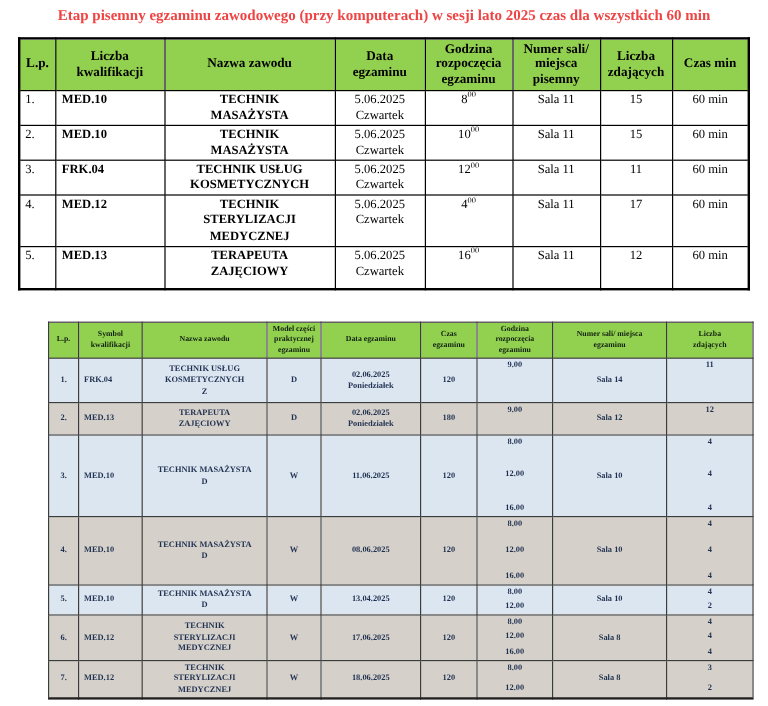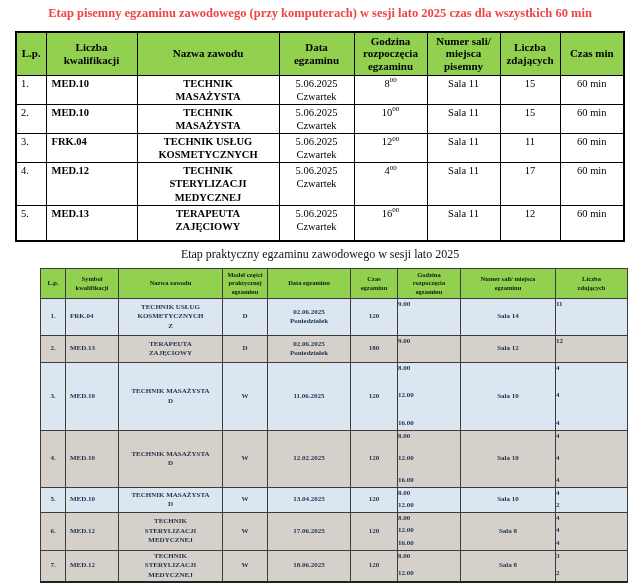--- a/index.html
+++ b/index.html
@@ -30,21 +30,21 @@
   .t2 { position:absolute; left:40px; top:268px; border:1px solid #222;
         border-bottom:2px solid #222; }
   .t2 th, .t2 td { border:1px solid #3c3c3c; overflow:hidden; }
   .t2 th { background:var(--green); color:#102010; font-size:6.5px; font-weight:bold;
            text-align:center; vertical-align:middle; line-height:1.3;
            padding:1px; white-space:pre-line; }
   .t2 td { font-size:7px; font-weight:bold; color:var(--t2text); text-align:center;
            vertical-align:middle; line-height:1.35; padding:1px; white-space:pre-line; }
   .t2 td.c-symbol { text-align:left; padding-left:4px; }
   .t2 td.c-stack  { vertical-align:top; padding:0; }
-  .t2 .stack { display:flex; flex-direction:column; align-items:flex-start;
+  .t2 .stack { display:flex; flex-direction:column; align-items:center;
                justify-content:space-between; padding:1px 0; box-sizing:border-box; }
   .t2 tr.shade-blue td { background:var(--blue); }
   .t2 tr.shade-gray td { background:var(--gray); }
 </style>
 </head>
 <body>
 
 <div class="page">
   <div class="title1">Etap pisemny egzaminu zawodowego (przy komputerach)  w sesji lato 2025 czas dla wszystkich 60 min</div>
   <table class="t1" id="table1">
@@ -134,21 +134,20 @@
 ZAJĘCIOWY</td>
           <td class="c-data">5.06.2025
 Czwartek</td>
           <td class="c-godzina"><span>16</span><sup>00</sup></td>
           <td class="c-sala">Sala 11</td>
           <td class="c-liczba">12</td>
           <td class="c-czas">60 min</td>
         </tr>
       </tbody>
     </table>
-  <div class="title2">Etap praktyczny egzaminu zawodowego w sesji lato 2025</div>
   <table class="t2" id="table2">
       <colgroup>
         <col style="width: 25px;">
         <col style="width: 53px;">
         <col style="width: 104px;">
         <col style="width: 45px;">
         <col style="width: 83px;">
         <col style="width: 47px;">
         <col style="width: 63px;">
         <col style="width: 95px;">
@@ -214,21 +213,21 @@
           <td class="c-stack"><div class="stack" style="height: 66px;"><div>8.00</div><div>12.00</div><div>16.00</div></div></td>
           <td class="c-sala">Sala 10</td>
           <td class="c-stack"><div class="stack" style="height: 66px;"><div>4</div><div>4</div><div>4</div></div></td>
         </tr>
         <tr class="shade-gray" style="height: 57px;">
           <td class="c-lp">4.</td>
           <td class="c-symbol">MED.10</td>
           <td class="c-zawod">TECHNIK MASAŻYSTA
 D</td>
           <td class="c-model">W</td>
-          <td class="c-data">12.02.2025</td>
+          <td class="c-data">08.06.2025</td>
           <td class="c-czas">120</td>
           <td class="c-stack"><div class="stack" style="height: 55px;"><div>8.00</div><div>12.00</div><div>16.00</div></div></td>
           <td class="c-sala">Sala 10</td>
           <td class="c-stack"><div class="stack" style="height: 55px;"><div>4</div><div>4</div><div>4</div></div></td>
         </tr>
         <tr class="shade-blue" style="height: 25px;">
           <td class="c-lp">5.</td>
           <td class="c-symbol">MED.10</td>
           <td class="c-zawod">TECHNIK MASAŻYSTA
 D</td>

